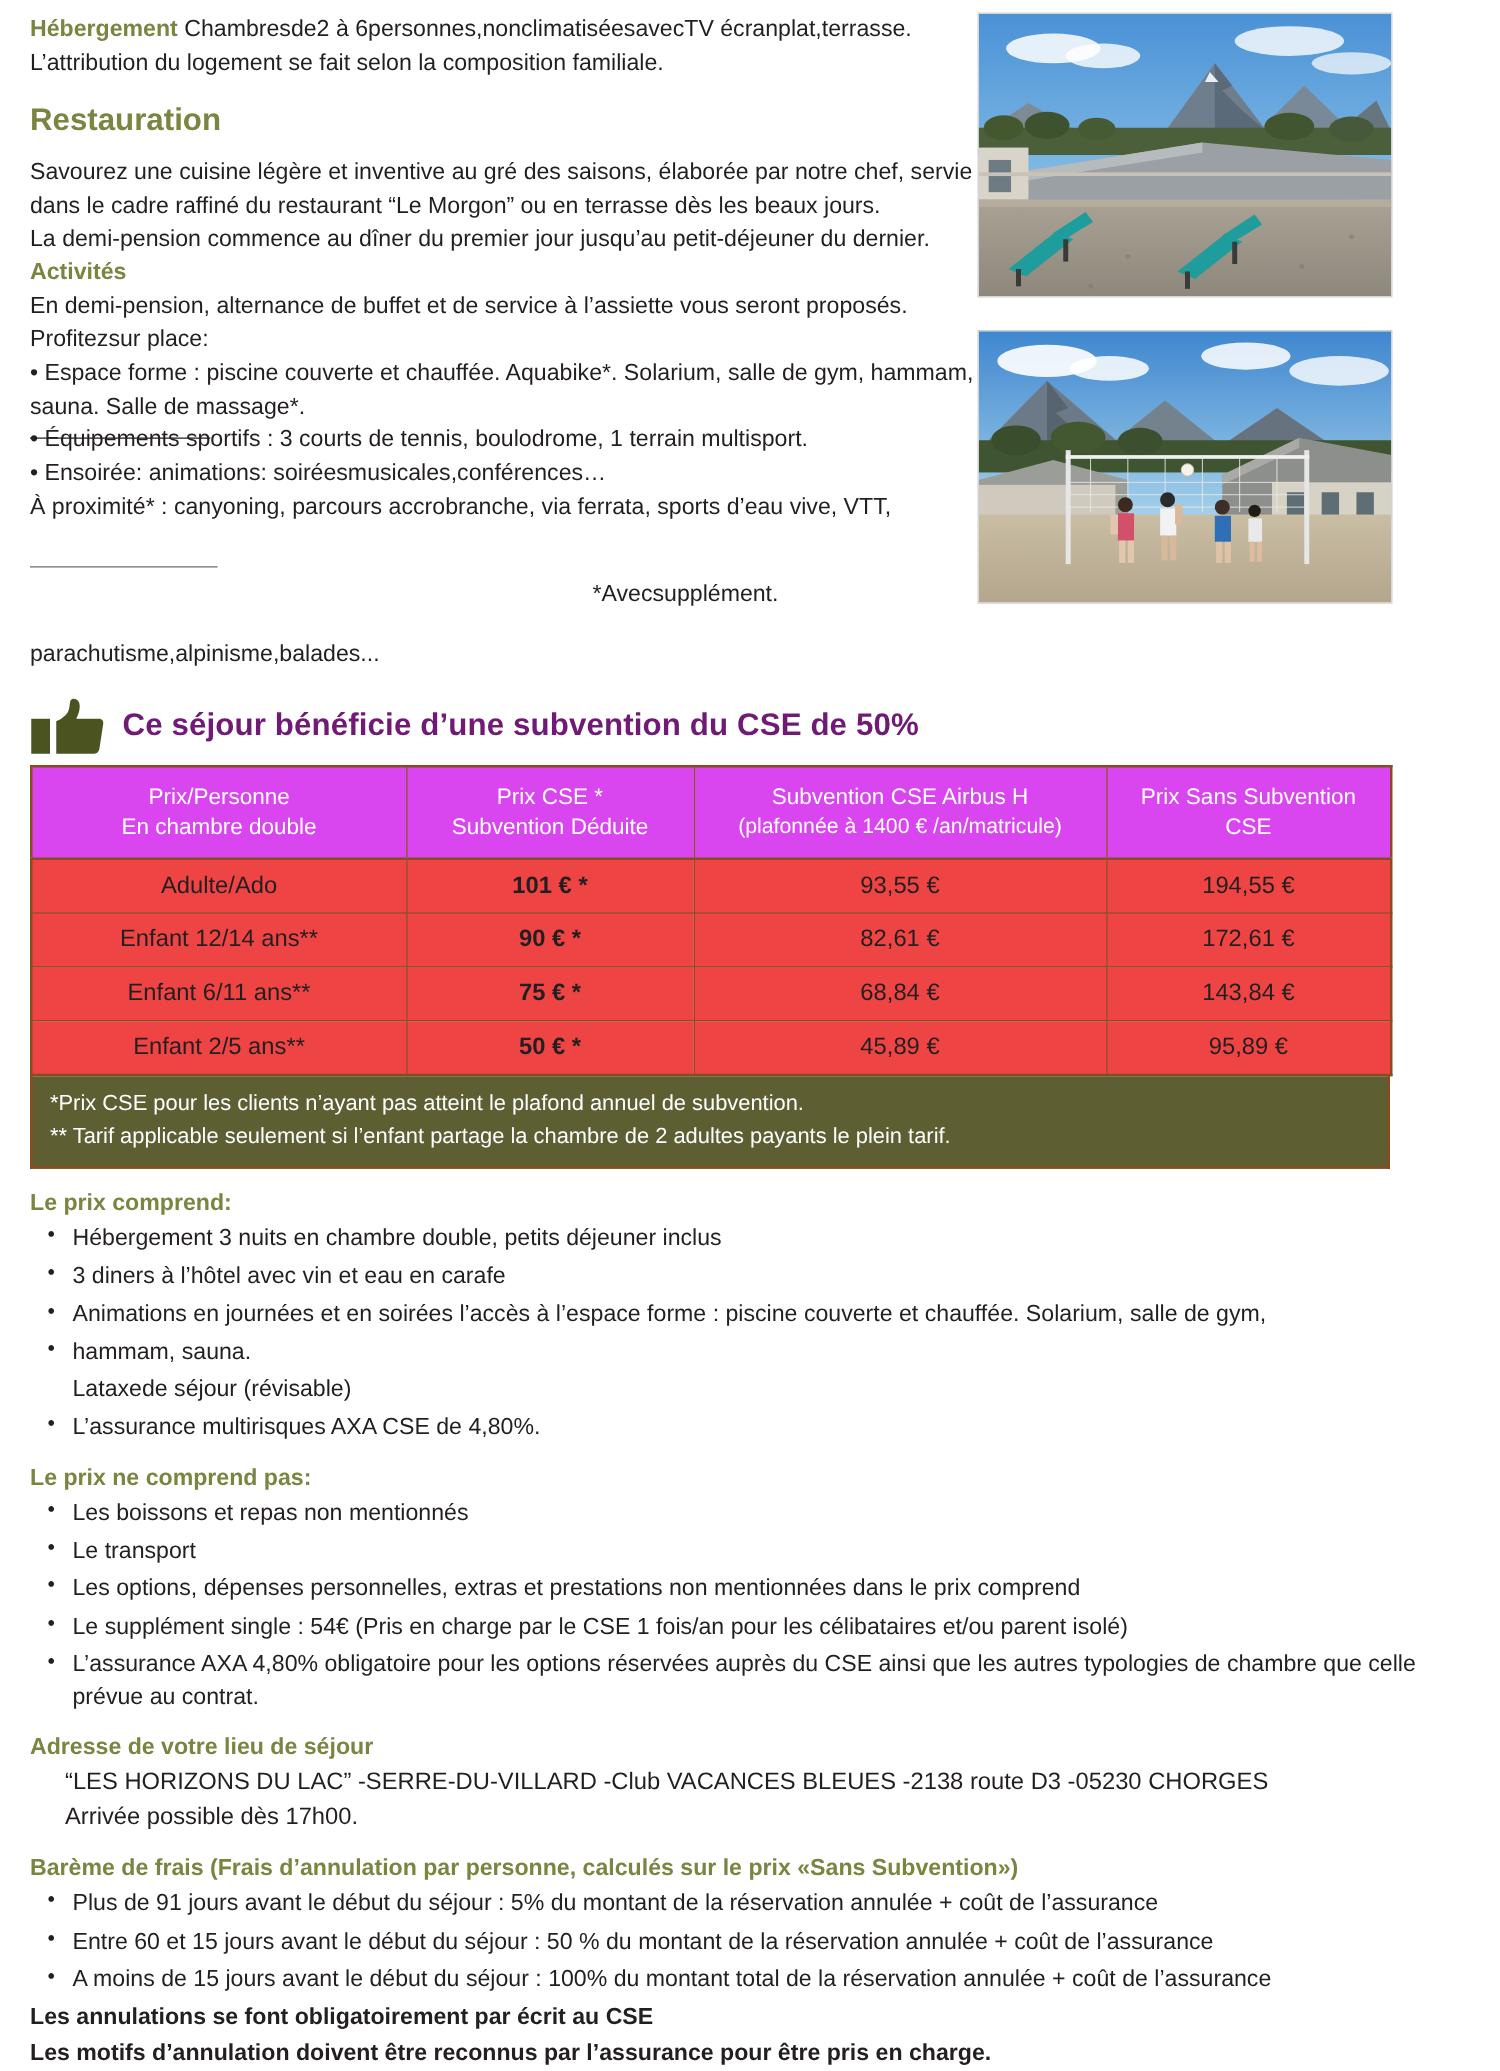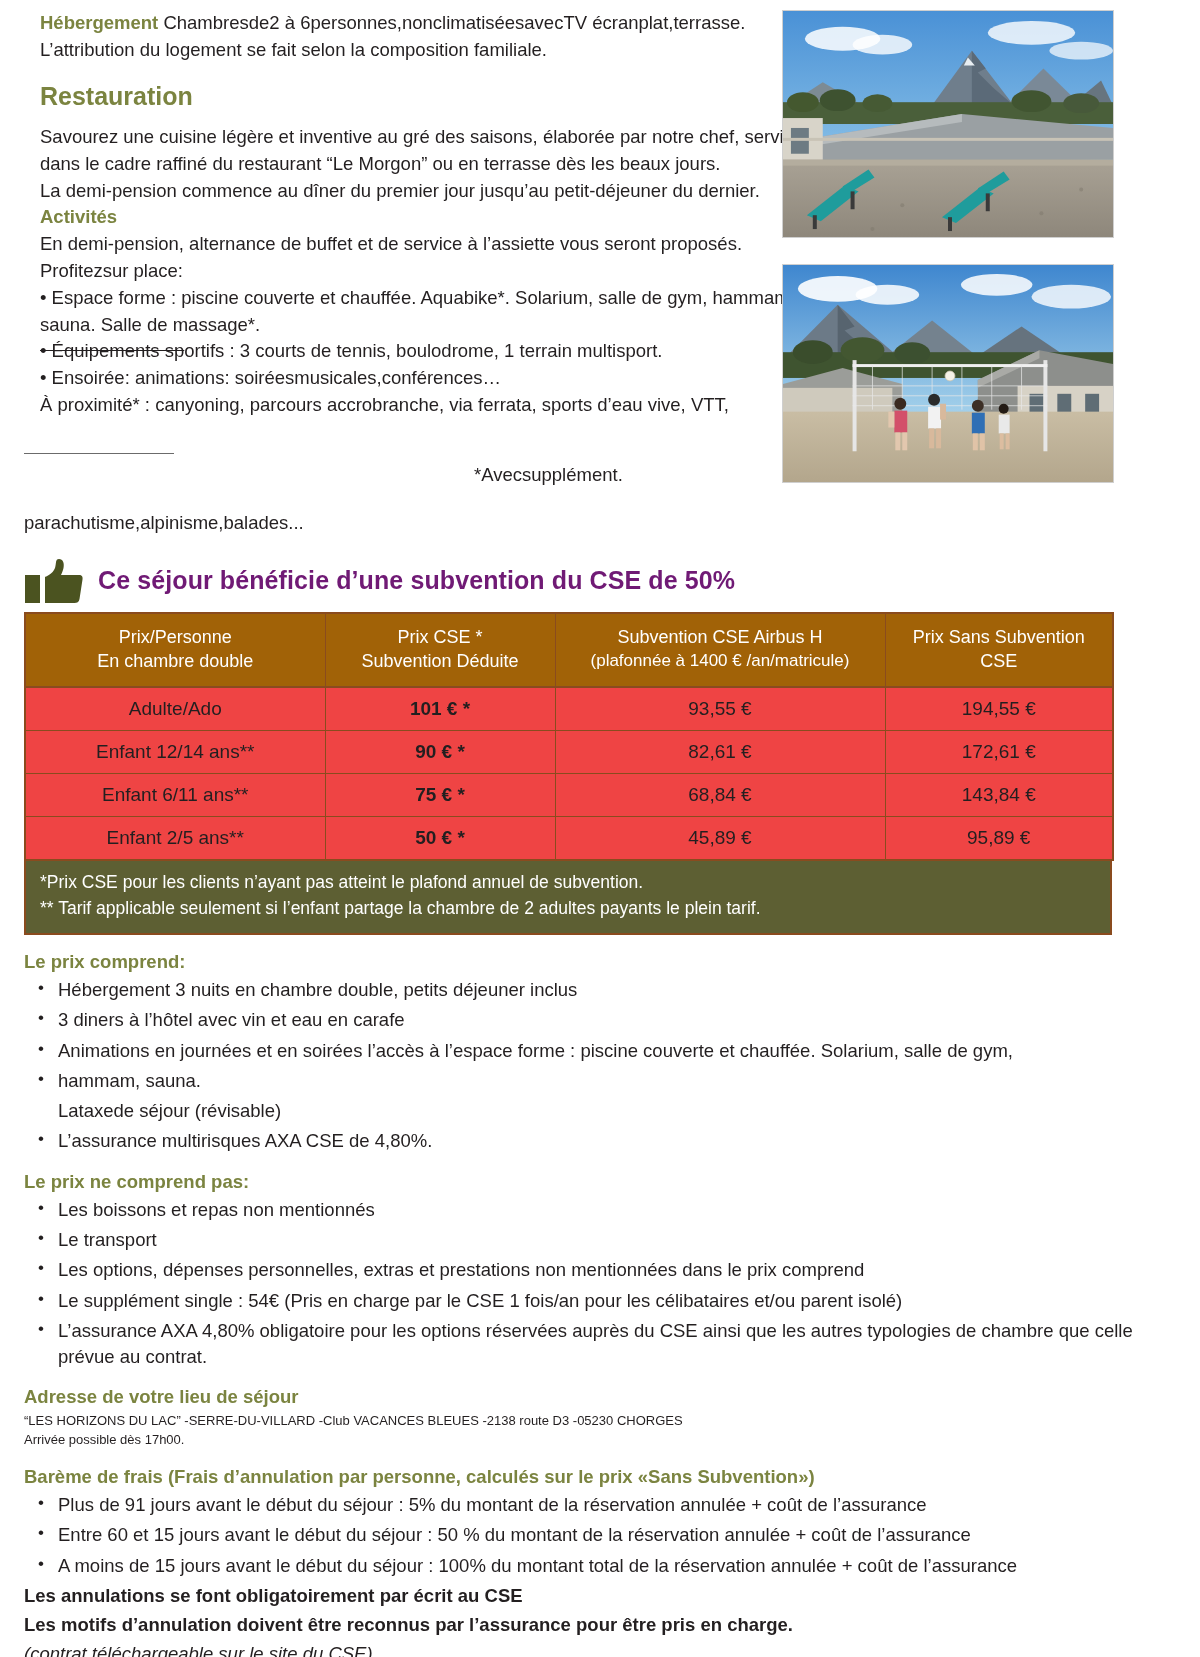--- a/index.html
+++ b/index.html
@@ -19,21 +19,21 @@
     position: relative;
     width: 1200px;
     min-height: 1657px;
     padding: 0;
     box-sizing: border-box;
   }
 
   
   .top-region {
     position: relative;
-    padding: 10px 18px 0 40px;
+    padding: 10px 18px 0 24px;
     box-sizing: border-box;
   }
   .intro-col {
     width: 760px;
     font-size: 18.5px;
     line-height: 1.45;
     color: #231f20;
   }
   .intro-col p { margin: 0 0 0 0; }
   .green-head {
@@ -110,21 +110,21 @@
     border-collapse: collapse;
     width: 100%;
     table-layout: fixed;
     border: 2px solid #8a4b1e;
   }
   table.price-table col.c1 { width: 300px; }
   table.price-table col.c2 { width: 230px; }
   table.price-table col.c3 { width: 330px; }
   table.price-table col.c4 { width: 228px; }
   table.price-table thead th {
-    background: #a16207;
+    background: #d946ef;
     color: #ffffff;
     font-weight: normal;
     padding: 11px 6px 13px 6px;
     border-right: 1.5px solid #8a4b1e;
     border-bottom: 2px solid #8a4b1e;
     vertical-align: middle;
     line-height: 1.35;
   }
   table.price-table thead th:last-child { border-right: none; }
   .th-main { font-size: 18px; display: block; }
@@ -178,21 +178,21 @@
     content: "\2022";
     position: absolute;
     left: 14px;
     top: -1px;
     font-size: 17px;
     color: #231f20;
   }
   ul.bullets > li.nobullet::before { content: ""; }
   .bold-line { font-size: 18.5px; font-weight: bold; line-height: 1.45; margin-top: 2px; }
   .italic-line { font-size: 18.5px; font-style: italic; line-height: 1.45; margin-top: 3px; }
-  .addr-line { font-size: 13px; line-height: 1.45; }
+  .addr-line { font-size: 19px; line-height: 1.45; margin-left: 28px; }
 </style>
 </head>
 <body>
 
 <div class="page">
 
   <div class="top-region">
 
     <div class="photos">
 

